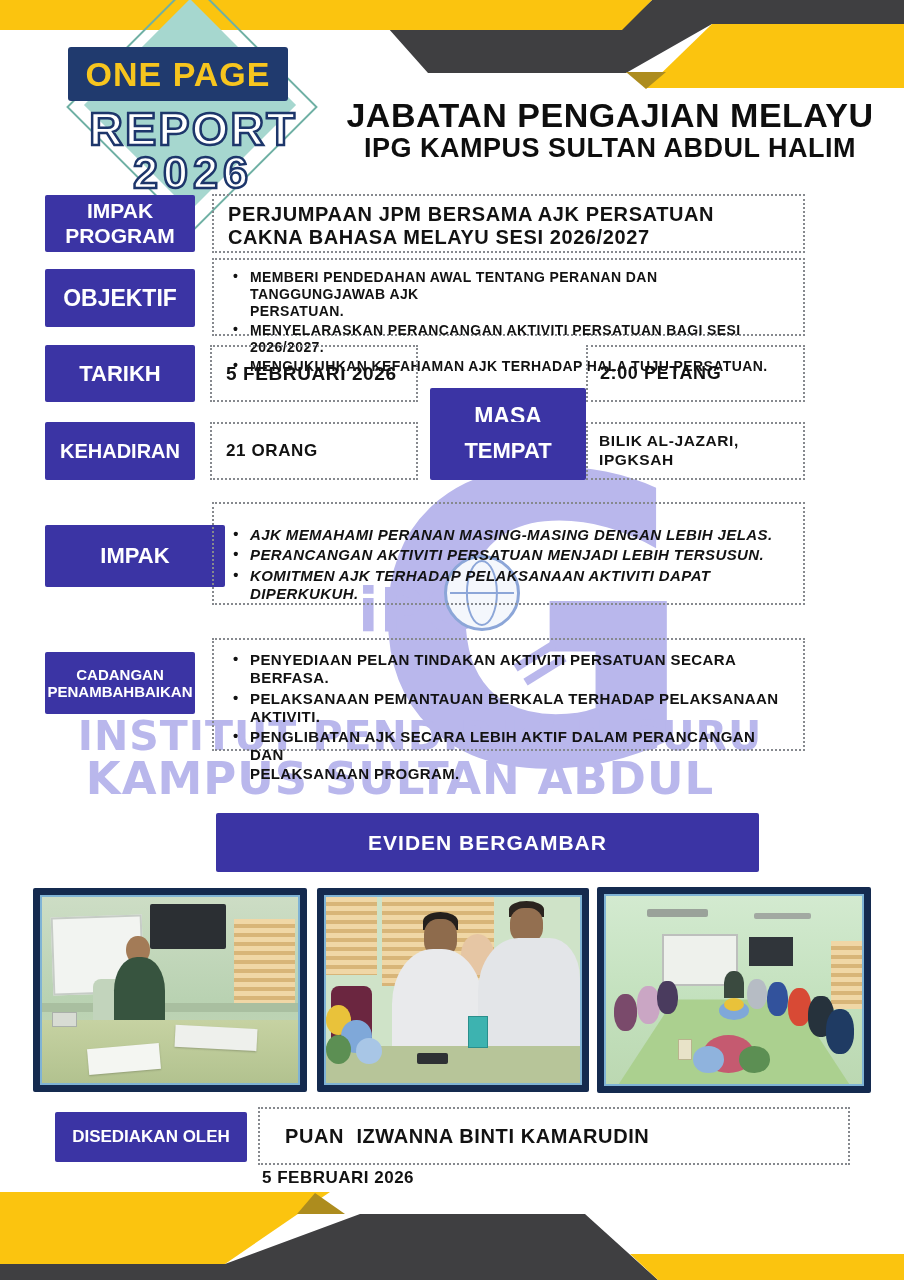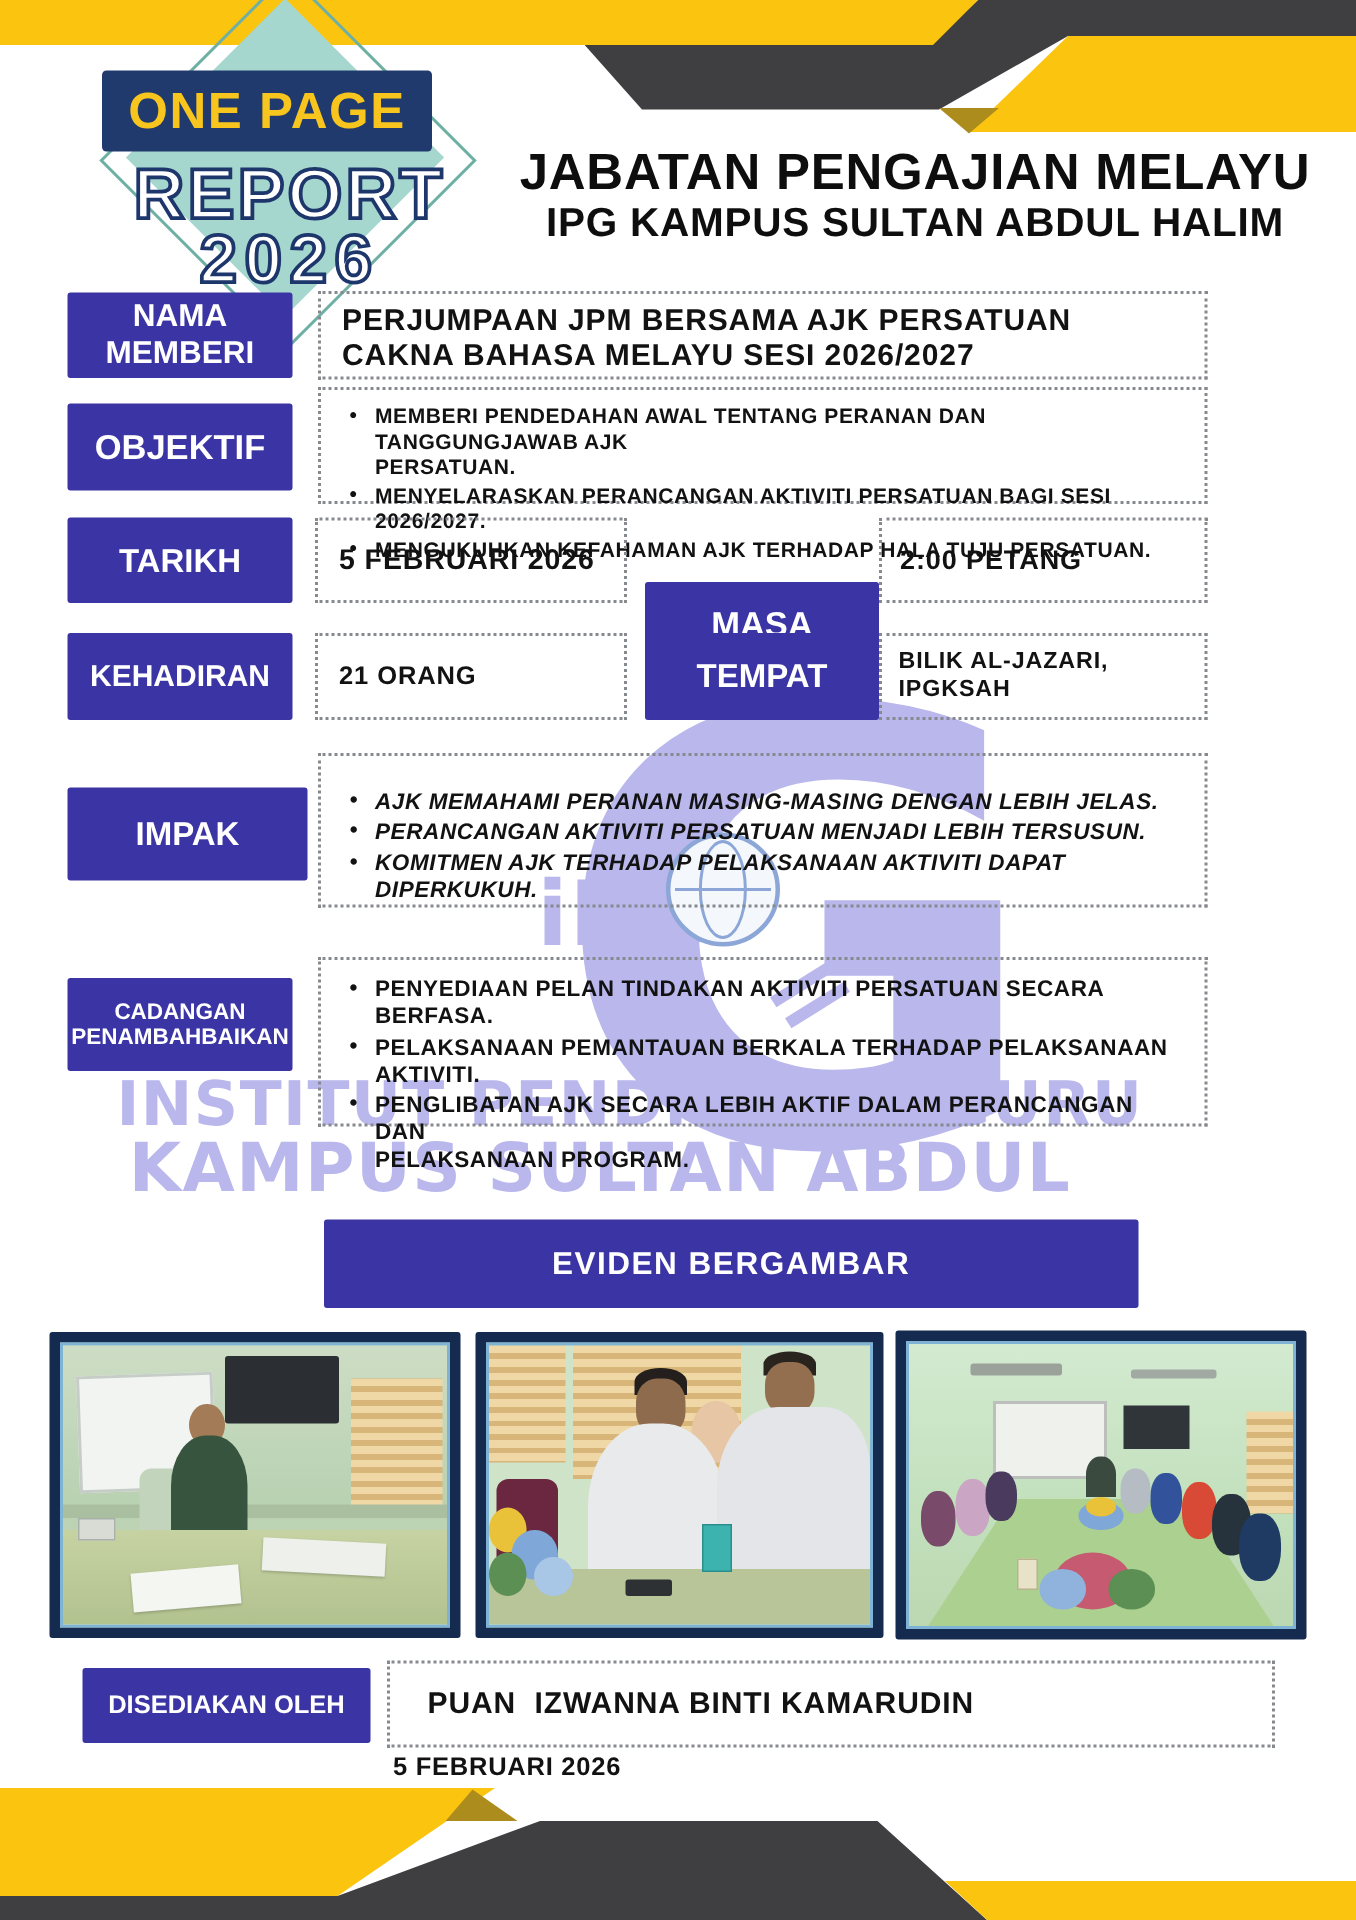--- a/index.html
+++ b/index.html
@@ -95,21 +95,21 @@
     <span>ONE PAGE</span>
   </div>
   <div class="abs outline-txt report-line">REPORT</div>
   <div class="abs outline-txt year-line">2026</div>
 
   <div class="abs header-title">
     <div class="t1">JABATAN PENGAJIAN MELAYU</div>
     <div class="t2">IPG KAMPUS SULTAN ABDUL HALIM</div>
   </div>
 
-  <div class="abs lbl" style="left:45px;top:195px;width:150px;height:57px;font-size:21px;">NAMA MEMBERI</div>
+  <div class="abs lbl" style="left:45px;top:195px;width:150px;height:57px;font-size:21px;">IMPAK PROGRAM</div>
   <div class="abs dbox" style="left:212px;top:194px;width:593px;height:59px;padding:7px 14px;">
     <span class="val" style="font-size:20px;line-height:1.15;display:block;">PERJUMPAAN JPM BERSAMA AJK PERSATUAN CAKNA BAHASA MELAYU SESI 2026/2027</span>
   </div>
 
   <div class="abs lbl" style="left:45px;top:269px;width:150px;height:58px;font-size:23px;">OBJEKTIF</div>
   <div class="abs dbox" style="left:212px;top:258px;width:593px;height:78px;padding:9px 20px 6px 14px;">
     <ul class="bullets" style="font-size:14px;">
         <li>MEMBERI PENDEDAHAN AWAL TENTANG PERANAN DAN TANGGUNGJAWAB AJK
 PERSATUAN.</li>
         <li>MENYELARASKAN PERANCANGAN AKTIVITI PERSATUAN BAGI SESI 2026/2027.</li>
@@ -128,21 +128,21 @@
 
   <div class="abs lbl" style="left:45px;top:422px;width:150px;height:58px;font-size:20px;">KEHADIRAN</div>
   <div class="abs dbox" style="left:210px;top:422px;width:208px;height:58px;display:flex;align-items:center;padding-left:14px;">
     <span class="val" style="font-size:17px;">21 ORANG</span>
   </div>
   <div class="abs lbl" style="left:430px;top:422px;width:156px;height:58px;font-size:22px;">TEMPAT</div>
   <div class="abs dbox" style="left:586px;top:422px;width:219px;height:58px;display:flex;align-items:center;padding-left:11px;">
     <span class="val" style="font-size:15.5px;line-height:1.2;">BILIK AL-JAZARI, IPGKSAH</span>
   </div>
 
-  <div class="abs lbl" style="left:45px;top:525px;width:160px;height:62px;font-size:22px;">IMPAK</div>
+  <div class="abs lbl" style="left:45px;top:525px;width:180px;height:62px;font-size:22px;">IMPAK</div>
   <div class="abs dbox" style="left:212px;top:502px;width:593px;height:103px;padding:22px 20px 8px 14px;font-style:italic;">
     <ul class="bullets" style="font-size:15px;">
         <li>AJK MEMAHAMI PERANAN MASING-MASING DENGAN LEBIH JELAS.</li>
         <li>PERANCANGAN AKTIVITI PERSATUAN MENJADI LEBIH TERSUSUN.</li>
         <li>KOMITMEN AJK TERHADAP PELAKSANAAN AKTIVITI DAPAT
 DIPERKUKUH.</li>
       </ul>
   </div>
 
   <div class="abs lbl" style="left:45px;top:652px;width:150px;height:62px;font-size:15px;">CADANGAN PENAMBAHBAIKAN</div>

